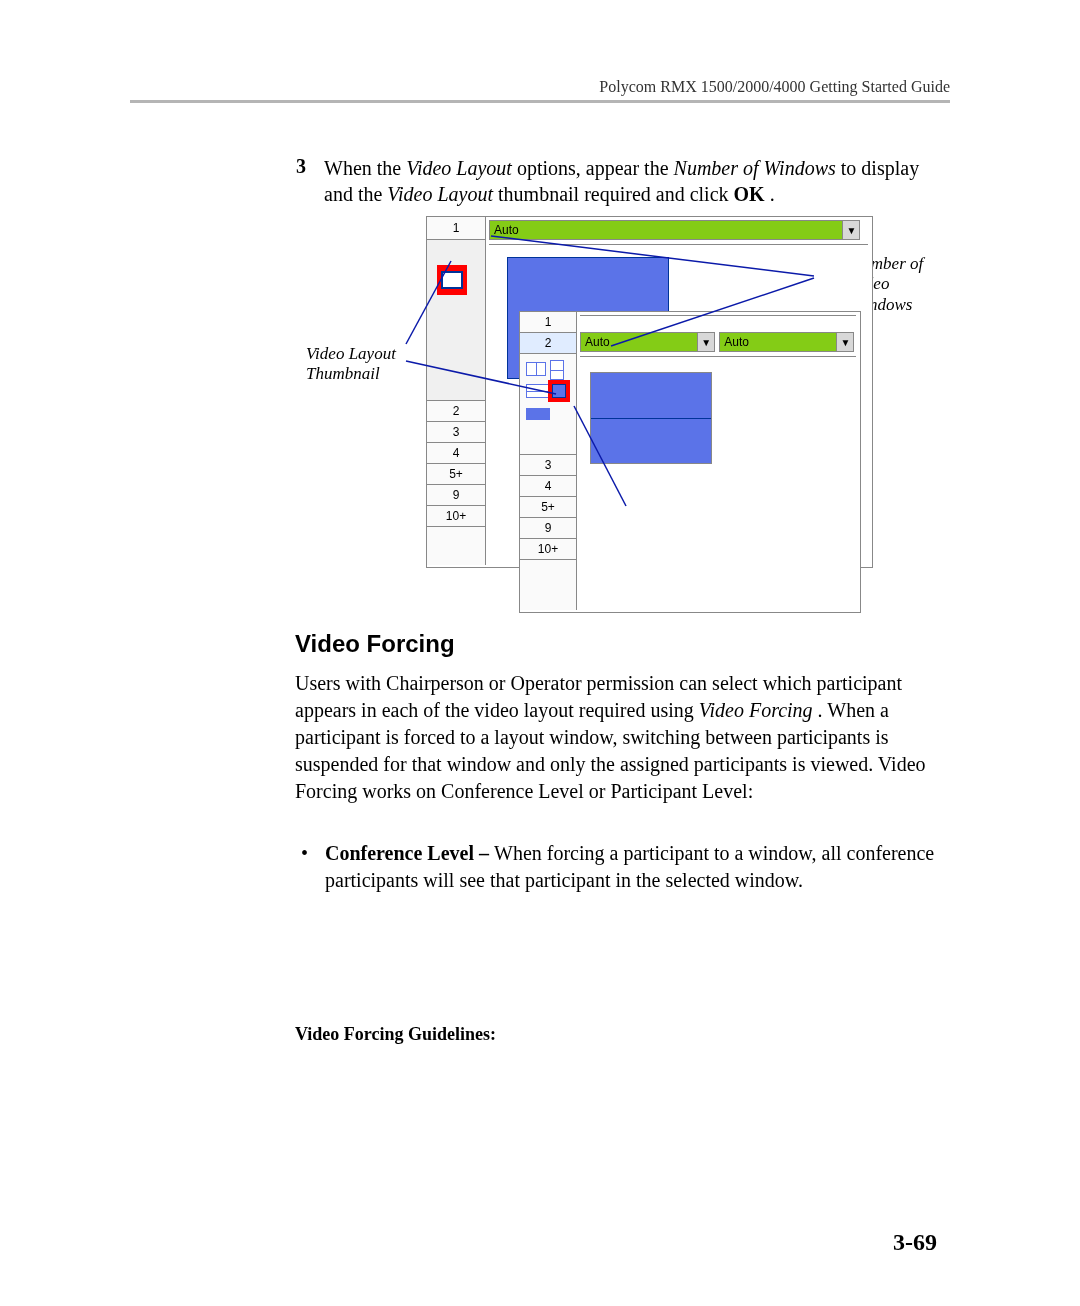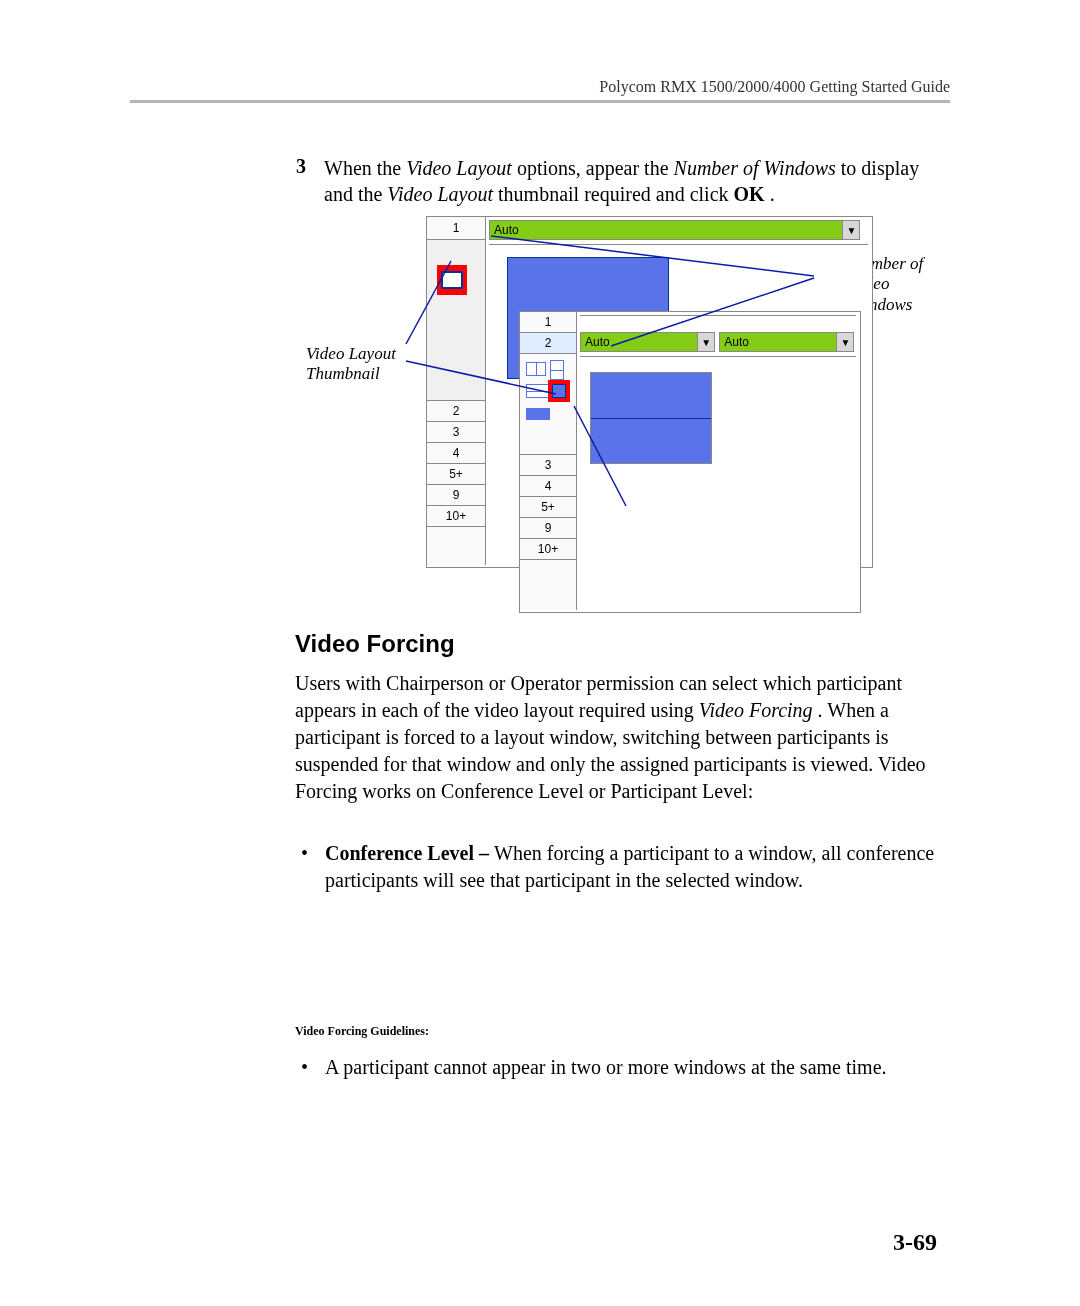--- a/index.html
+++ b/index.html
@@ -240,21 +240,21 @@
     top: 836px;
     font-size: 20px;
     line-height: 1.35;
   }
   .bullets .bold { font-weight: bold; }
   .subhead {
     position: absolute;
     left: 295px;
     top: 1024px;
     font-weight: bold;
-    font-size: 12px;
+    font-size: 18px;
   }
   .bullets2 {
     position: absolute;
     left: 295px; right: 130px;
     top: 1050px;
     font-size: 20px;
     line-height: 1.35;
   }
   .page-num {
     position: absolute;
@@ -374,23 +374,16 @@
     <ul class="lvl1">
       <li>
         <span class="bold">Conference Level – </span>
         <span>When forcing a participant to a window, all conference participants will see that participant in the selected window.</span>
       </li>
     </ul>
   </div>
 
   <div class="subhead">Video Forcing Guidelines:</div>
 
-  <div class="bullets2">
-    <ul class="lvl1">
-      <li>
-        <span>A participant cannot appear in two or more windows at the same time.</span>
-      </li>
-    </ul>
-  </div>
 
   <div class="page-num">3-69</div>
 
 </div>
 
 </body></html>

